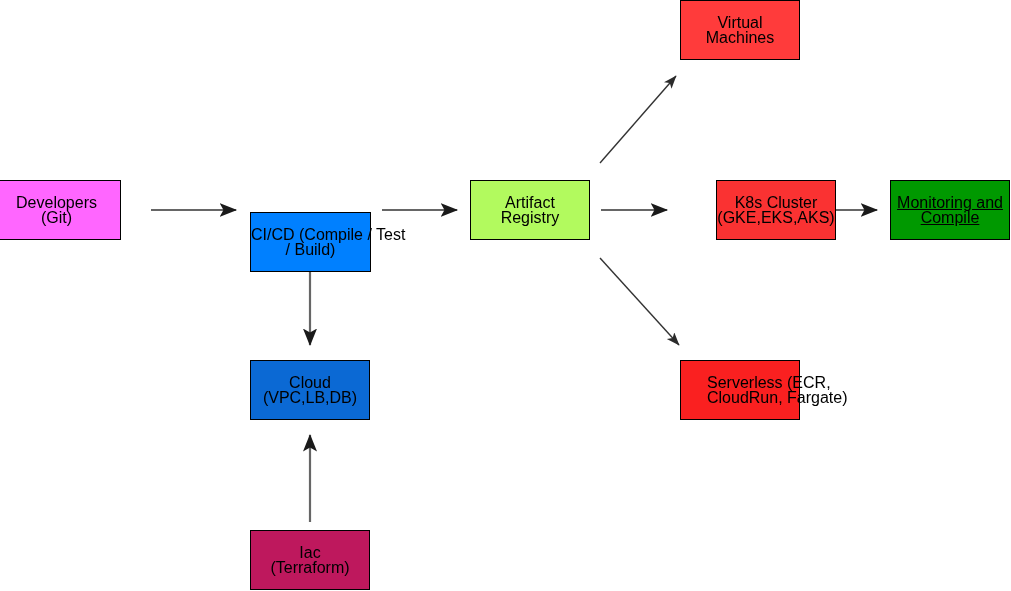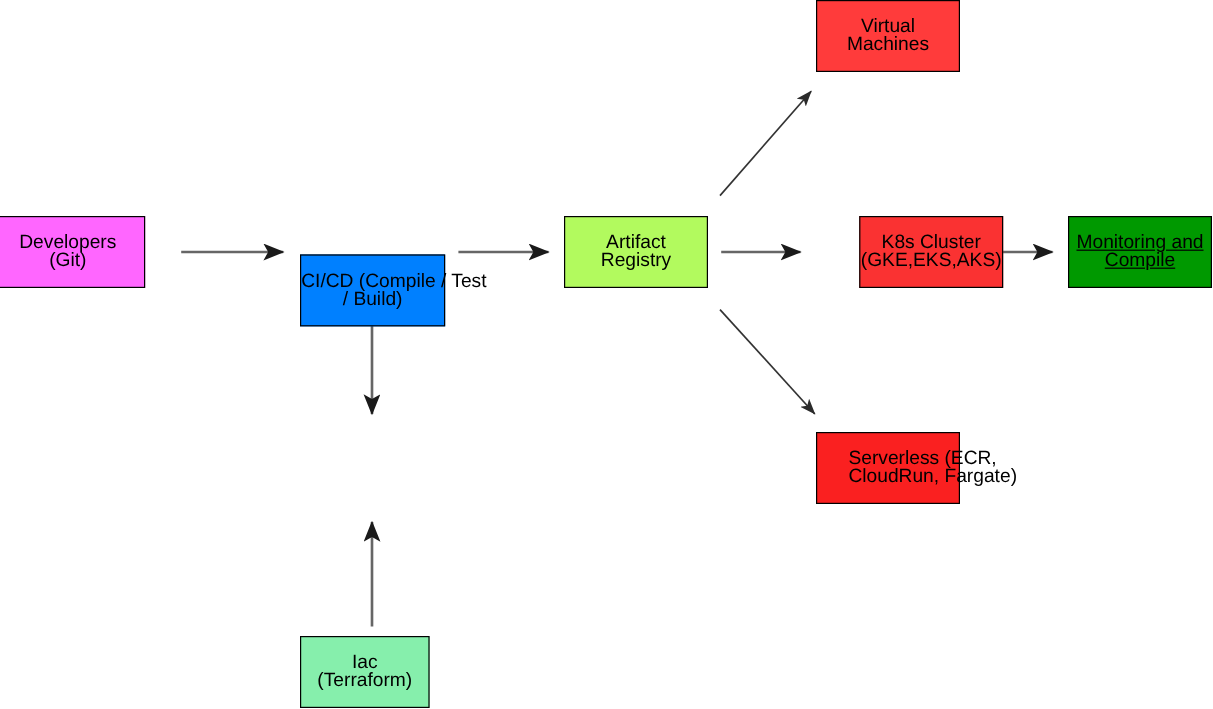--- a/index.html
+++ b/index.html
@@ -140,21 +140,27 @@
     </span>
   </div>
 
   <div class="node" id="node-serverless" style="left:680px; top:360px; width:120px; height:60px; background:#fa2020;padding-left:26px;">
     <span class="label">
       <span>Serverless (ECR,</span><br>
       <span>CloudRun, Fargate)</span>
     </span>
   </div>
 
+  <div class="node" id="node-cloud" style="left:250px; top:360px; width:120px; height:60px; background:#0b69d4;">
+    <span class="label">
+      <span>Cloud</span><br>
+      <span>(VPC,LB,DB)</span>
+    </span>
+  </div>
 
-  <div class="node" id="node-iac" style="left:250px; top:530px; width:108px; height:60px; background:#86efac;">
+  <div class="node" id="node-iac" style="left:250px; top:530px; width:120px; height:60px; background:#be185d;">
     <span class="label">
       <span>Iac</span><br>
       <span>(Terraform)</span>
     </span>
   </div>
 
 </div>
 
 </body></html>

